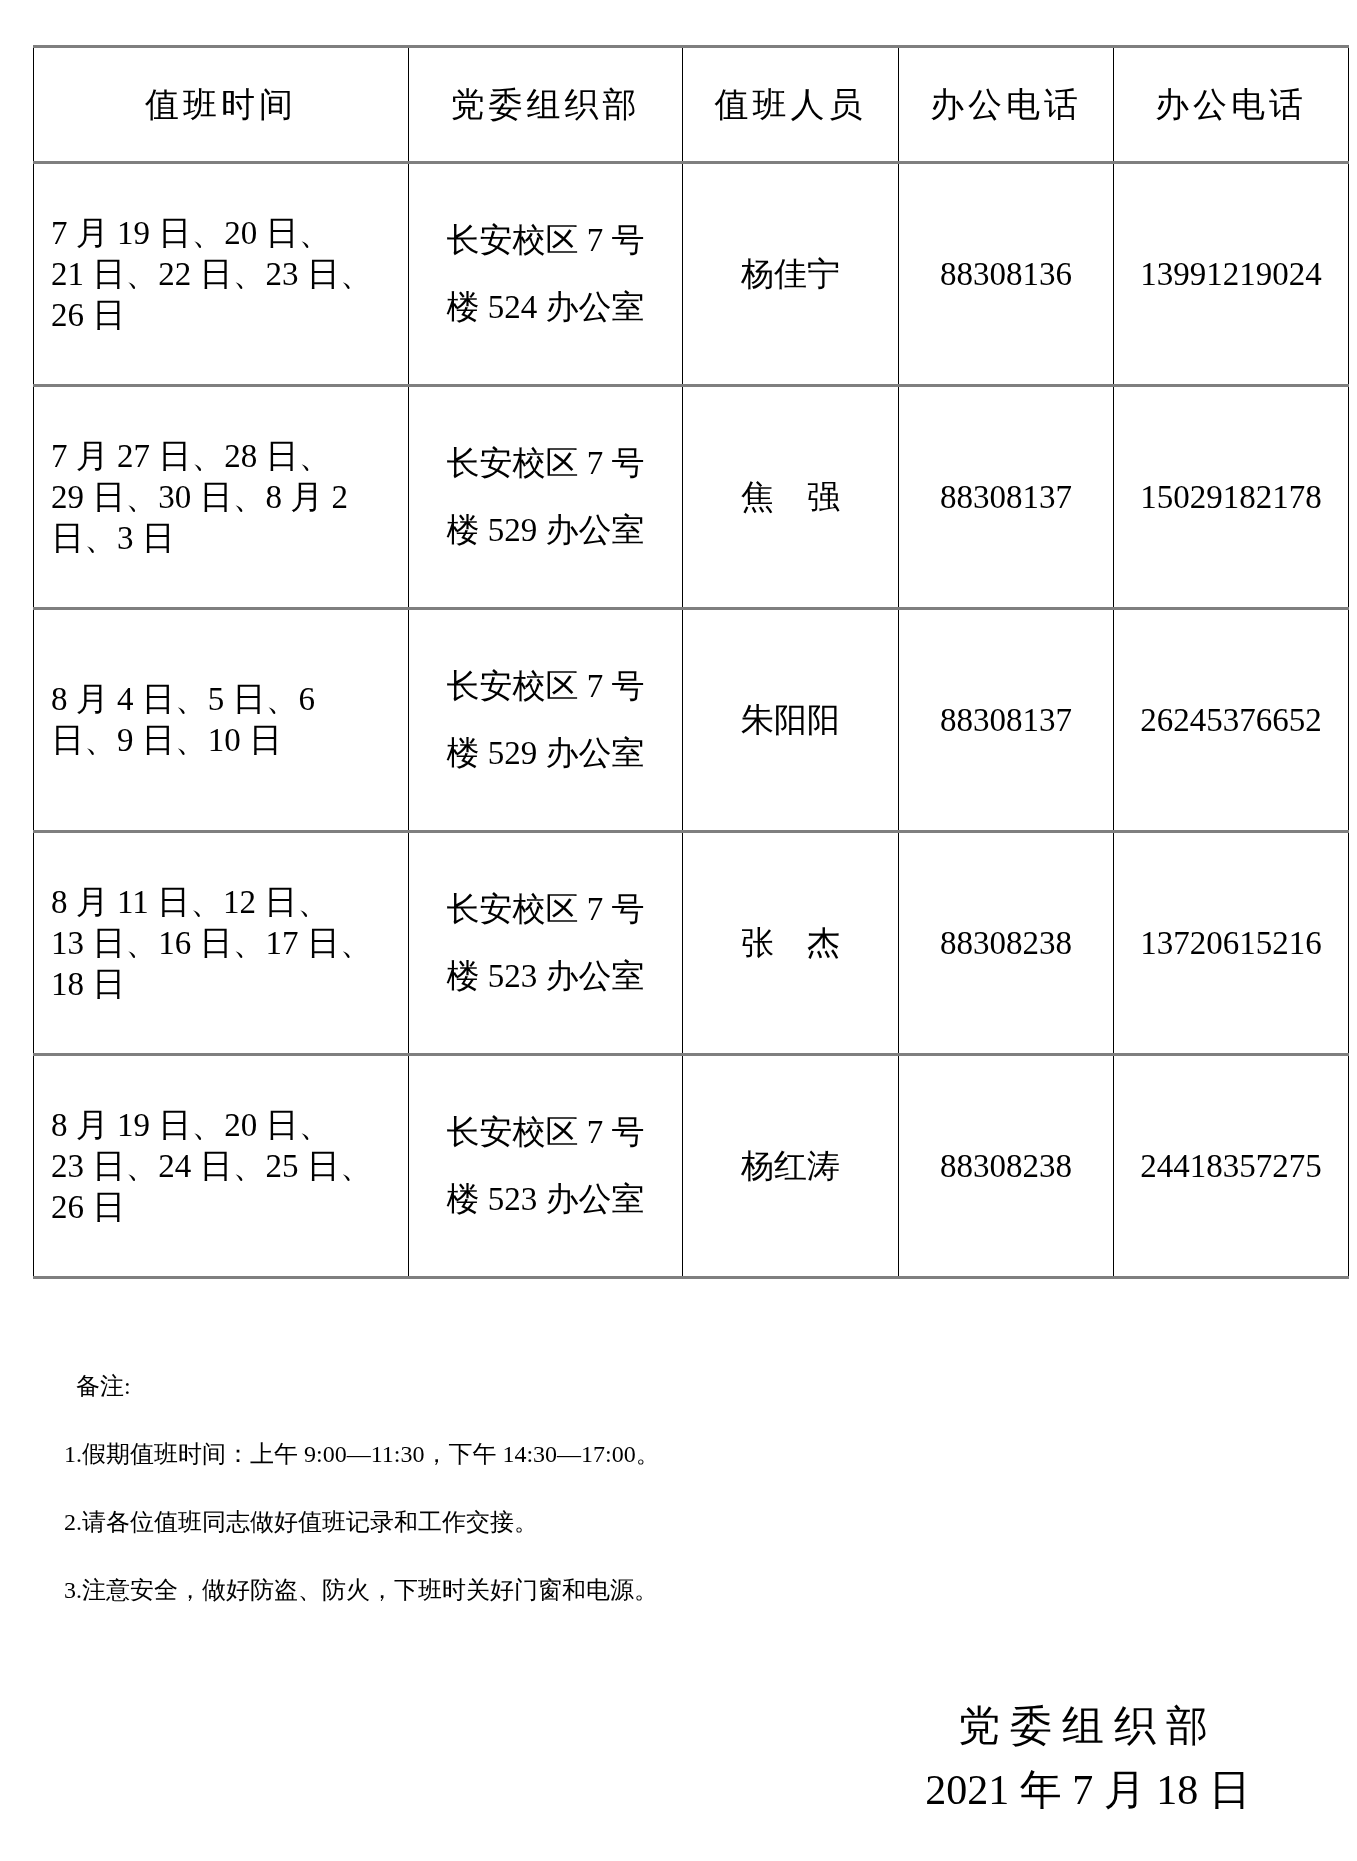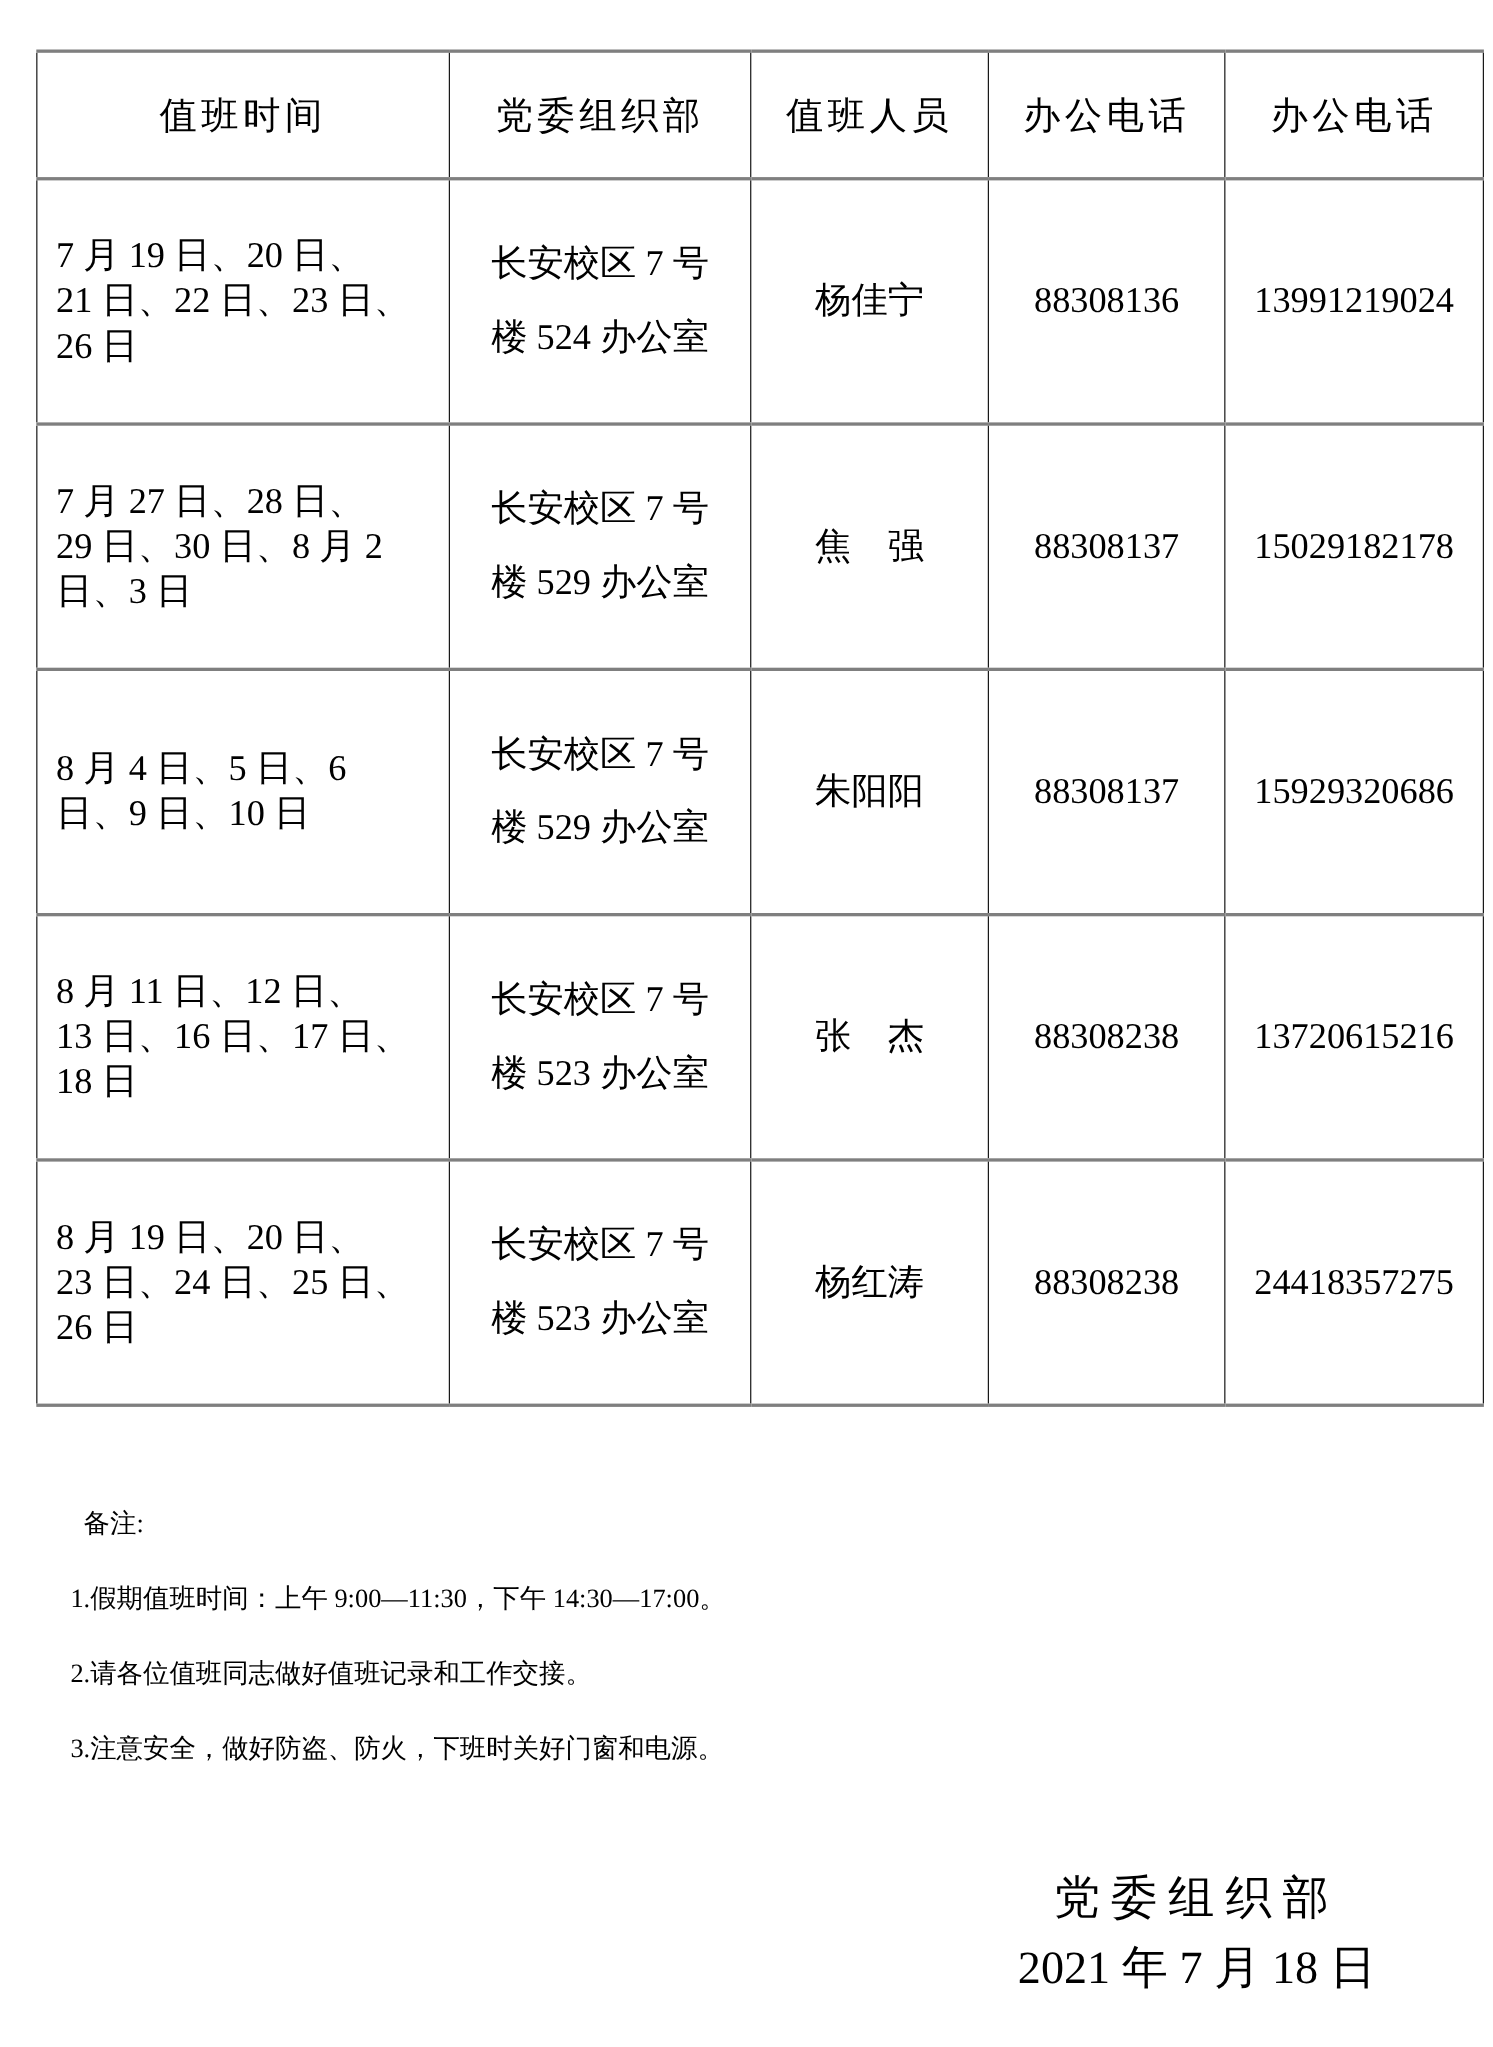--- a/index.html
+++ b/index.html
@@ -126,21 +126,21 @@
         <td class="cell-office">88308137</td>
         <td class="cell-mobile">15029182178</td>
       </tr>
       <tr>
         <td class="cell-time">8 月 4 日、5 日、6
 日、9 日、10 日</td>
         <td class="cell-location">长安校区 7 号
 楼 529 办公室</td>
         <td class="cell-person">朱阳阳</td>
         <td class="cell-office">88308137</td>
-        <td class="cell-mobile">15929320686</td>
+        <td class="cell-mobile">26245376652</td>
       </tr>
       <tr>
         <td class="cell-time">8 月 11 日、12 日、
 13 日、16 日、17 日、
 18 日</td>
         <td class="cell-location">长安校区 7 号
 楼 523 办公室</td>
         <td class="cell-person">张　杰</td>
         <td class="cell-office">88308238</td>
         <td class="cell-mobile">13720615216</td>

